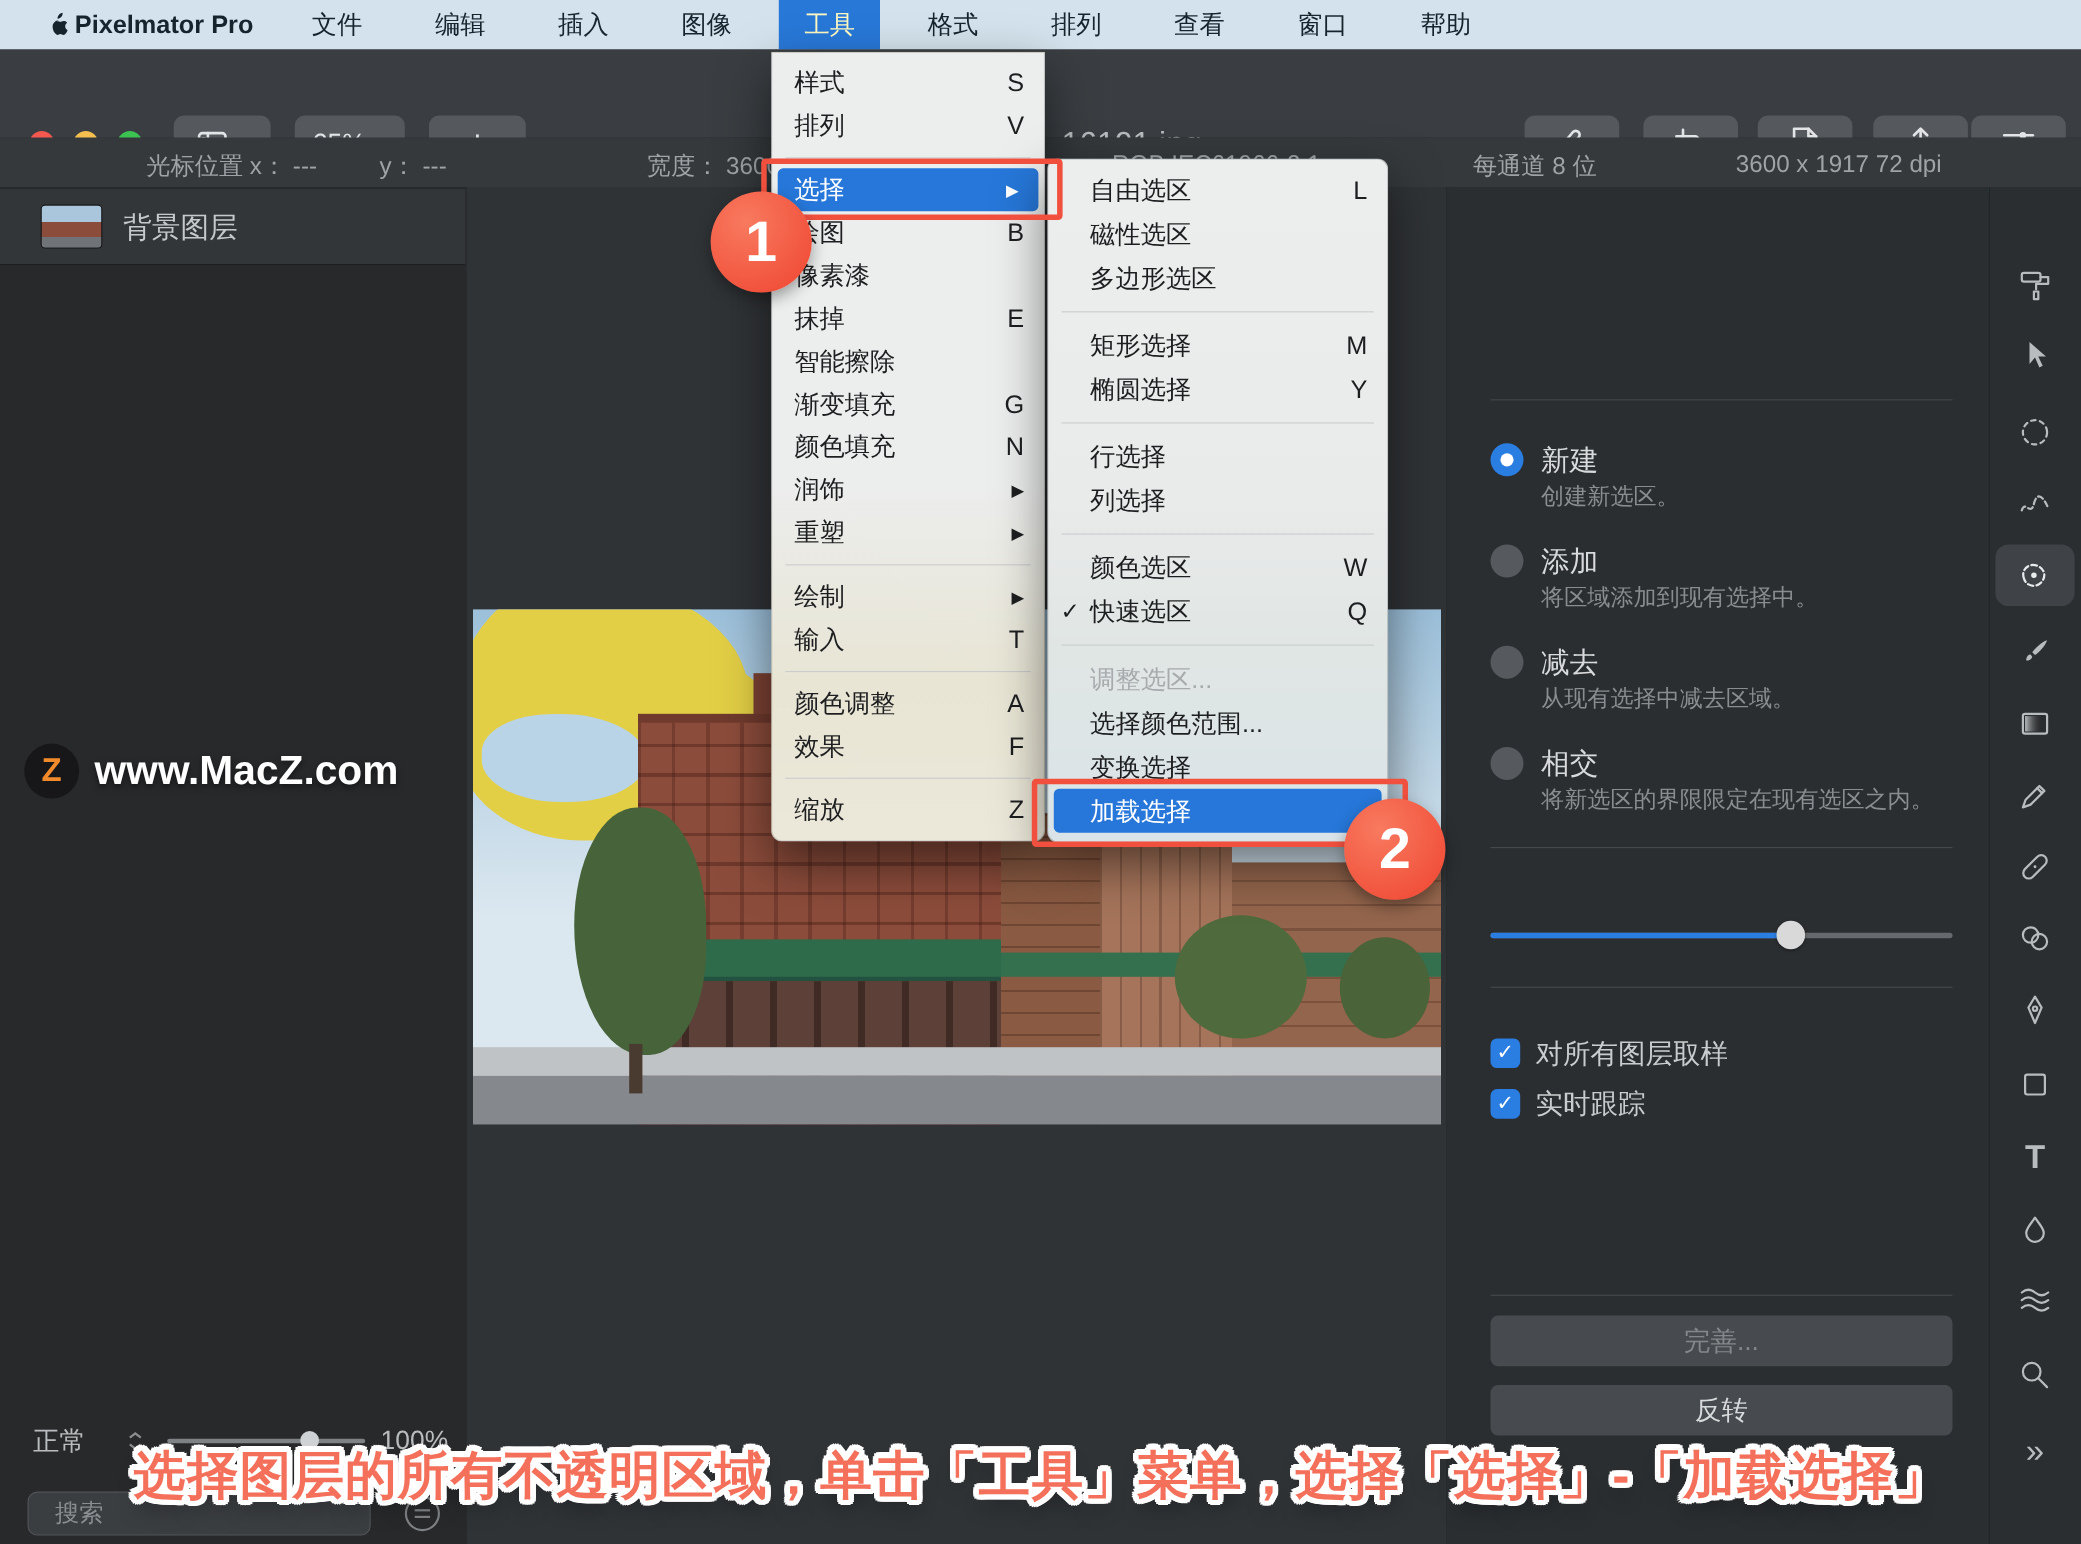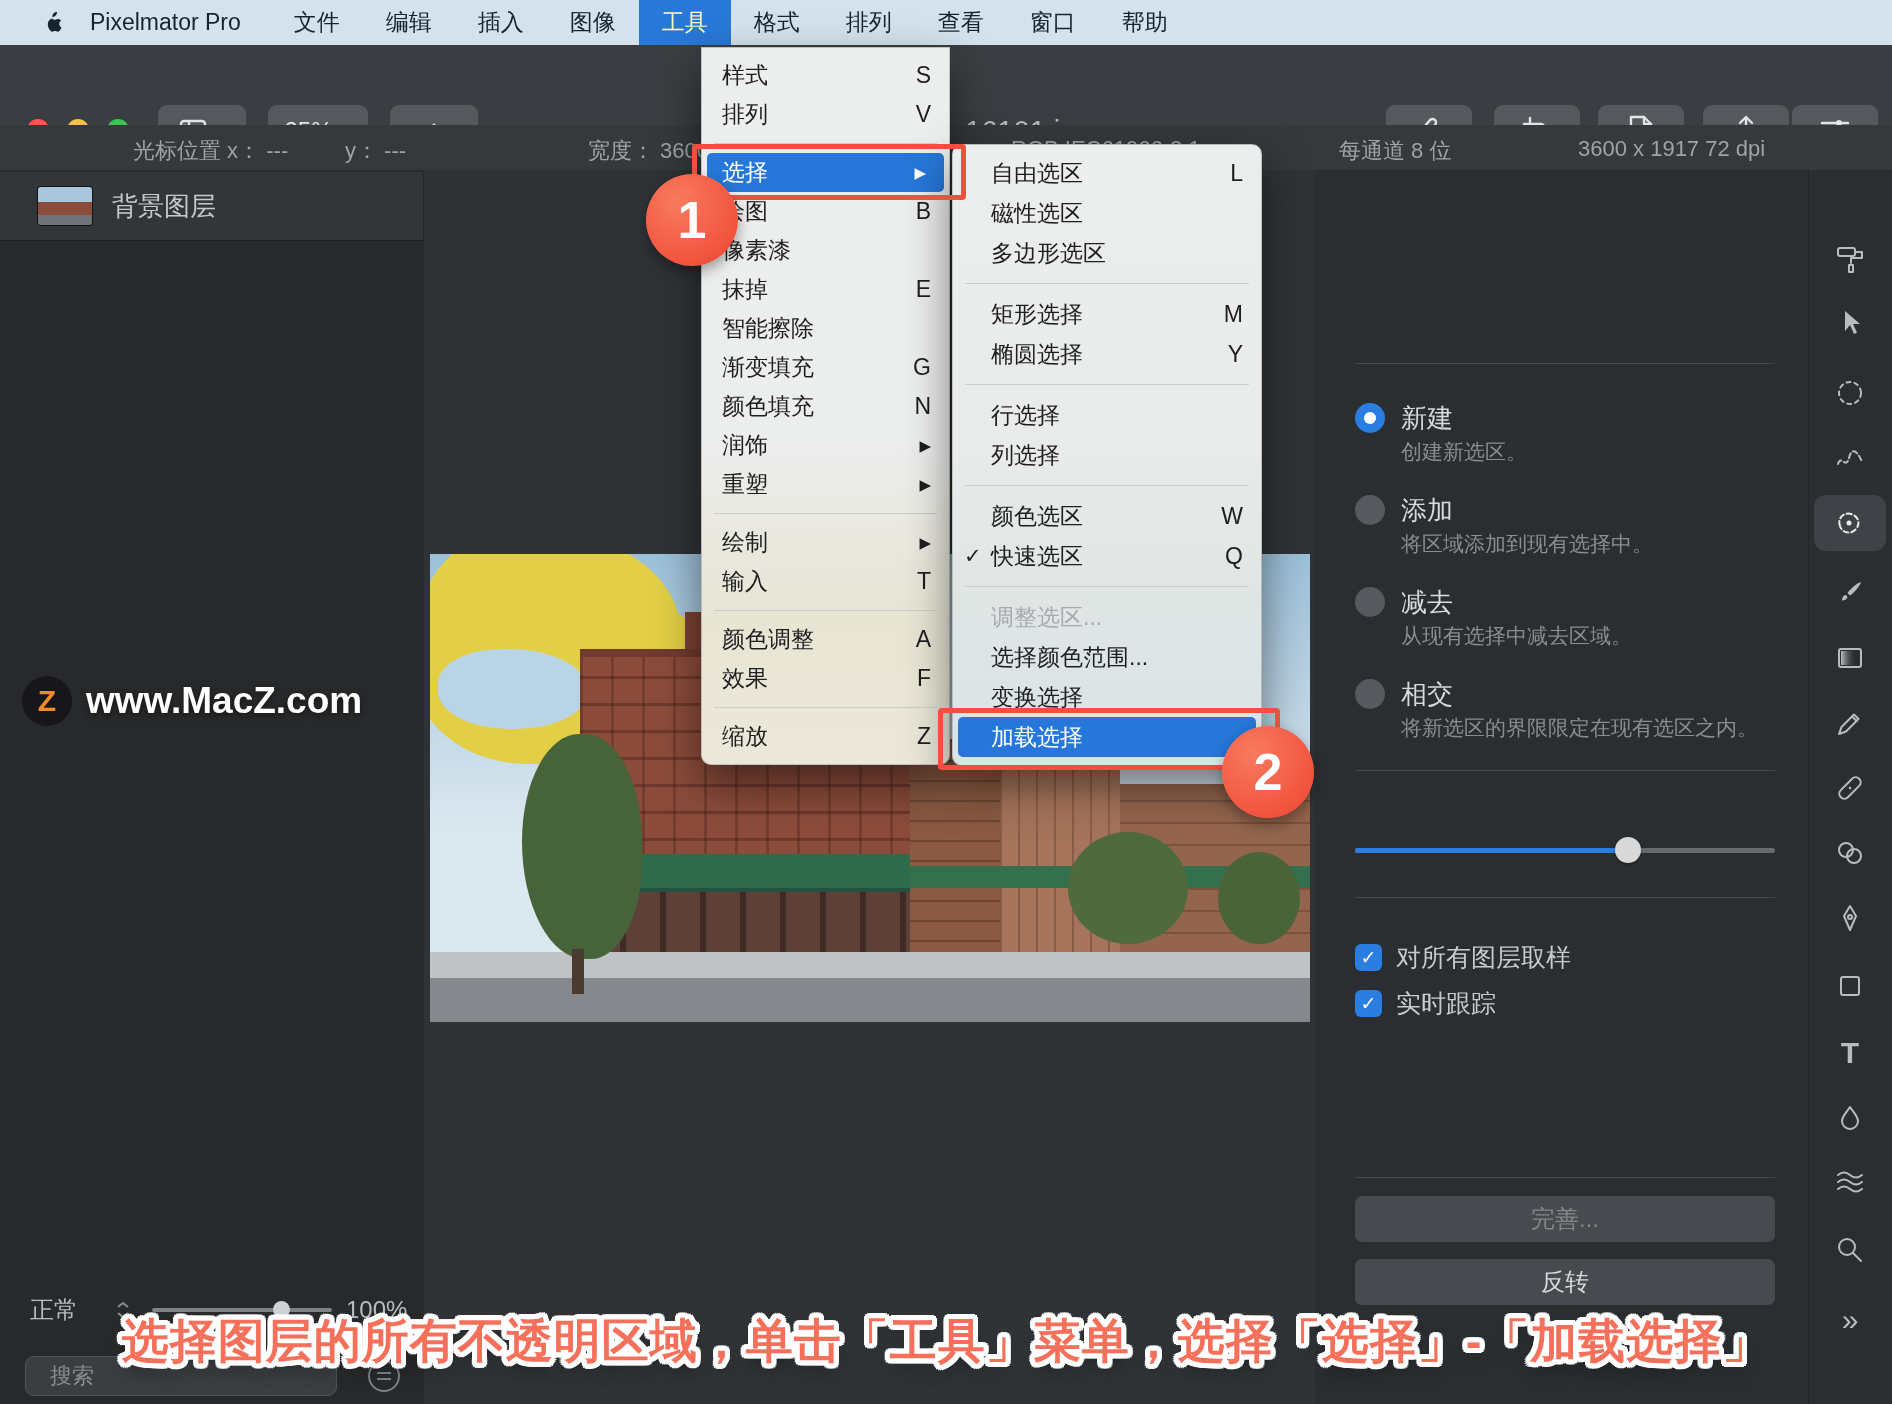--- a/index.html
+++ b/index.html
@@ -2,21 +2,21 @@
 <html><head>
 <meta charset="utf-8">
 <style>
   html,body{margin:0;padding:0;background:#303336;font-family:"Liberation Sans","DejaVu Sans",sans-serif;}
   #stage{position:relative;width:1892px;height:1404px;overflow:hidden;background:#303336;}
   .abs{position:absolute;}
 
   
   #menubar{left:0;top:0;width:1892px;height:45px;background:#d3e2ec;display:flex;align-items:center;color:#16242e;font-size:23px;}
   #apple{width:30px;margin-left:38px;display:flex;justify-content:center;}
-  #app-name{font-weight:normal;margin-left:22px;margin-right:30px;}
+  #app-name{font-weight:bold;margin-right:30px;}
   .mb-item{padding:0 23px;height:45px;display:flex;align-items:center;}
   .mb-item.active{background:#2878d8;color:#fef9c3;}
 
   
   #toolbar{left:0;top:45px;width:1892px;height:80px;background:#3a3e42;border-bottom:1px solid #27292b;}
   .tl{width:22px;height:22px;border-radius:50%;top:74px;}
   .tbtn{background:#55595d;border-radius:9px;height:52px;top:60px;display:flex;align-items:center;justify-content:center;color:#e2e4e6;font-size:24px;gap:8px;}
   #doc-title{top:70px;left:965px;color:#b8bcbe;font-size:29px;}
   .chev{font-size:15px;color:#cfd2d4;opacity:.9;}
   .ticon{stroke:#e2e4e6;fill:none;stroke-width:2.4;stroke-linecap:round;stroke-linejoin:round;}
@@ -146,21 +146,21 @@
 
 <div id="stage">
 
   <div id="menubar" class="abs">
     <span id="apple">
       <svg width="22" height="26" viewBox="0 0 24 28">
           <path fill="#16242e" d="M16.2 1.6c-1.3.1-2.8 1-3.7 2.1-.8 1-1.4 2.4-1.2 3.8 1.4.1 2.9-.8 3.8-1.9.8-1 1.4-2.4 1.1-4zM12.5 8.9c-2 0-4.2 1.2-5.4 3.3-1.5 2.7-.4 6.8 1.1 9 .8 1.1 1.7 2.3 2.9 2.3s1.6-.8 3-.8 1.8.8 3 .8 2.1-1.1 2.9-2.2c.9-1.3 1.2-2.5 1.2-2.6-.1 0-2.4-1-2.4-3.7 0-2.3 1.9-3.4 2-3.5-1.1-1.6-2.8-1.8-3.3-1.8-1.5-.1-2.8.9-3.4.9-.7 0-1.8-.7-3.6-.7z"></path>
         </svg>
     </span>
     <span id="app-name">Pixelmator Pro</span>
-    <span id="menubar-items" style="display:flex;">
+    <span id="menubar-items" style="display:flex;gap:20px;">
         <span class="mb-item">文件</span>
         <span class="mb-item">编辑</span>
         <span class="mb-item">插入</span>
         <span class="mb-item">图像</span>
         <span class="mb-item active">工具</span>
         <span class="mb-item">格式</span>
         <span class="mb-item">排列</span>
         <span class="mb-item">查看</span>
         <span class="mb-item">窗口</span>
         <span class="mb-item">帮助</span>

